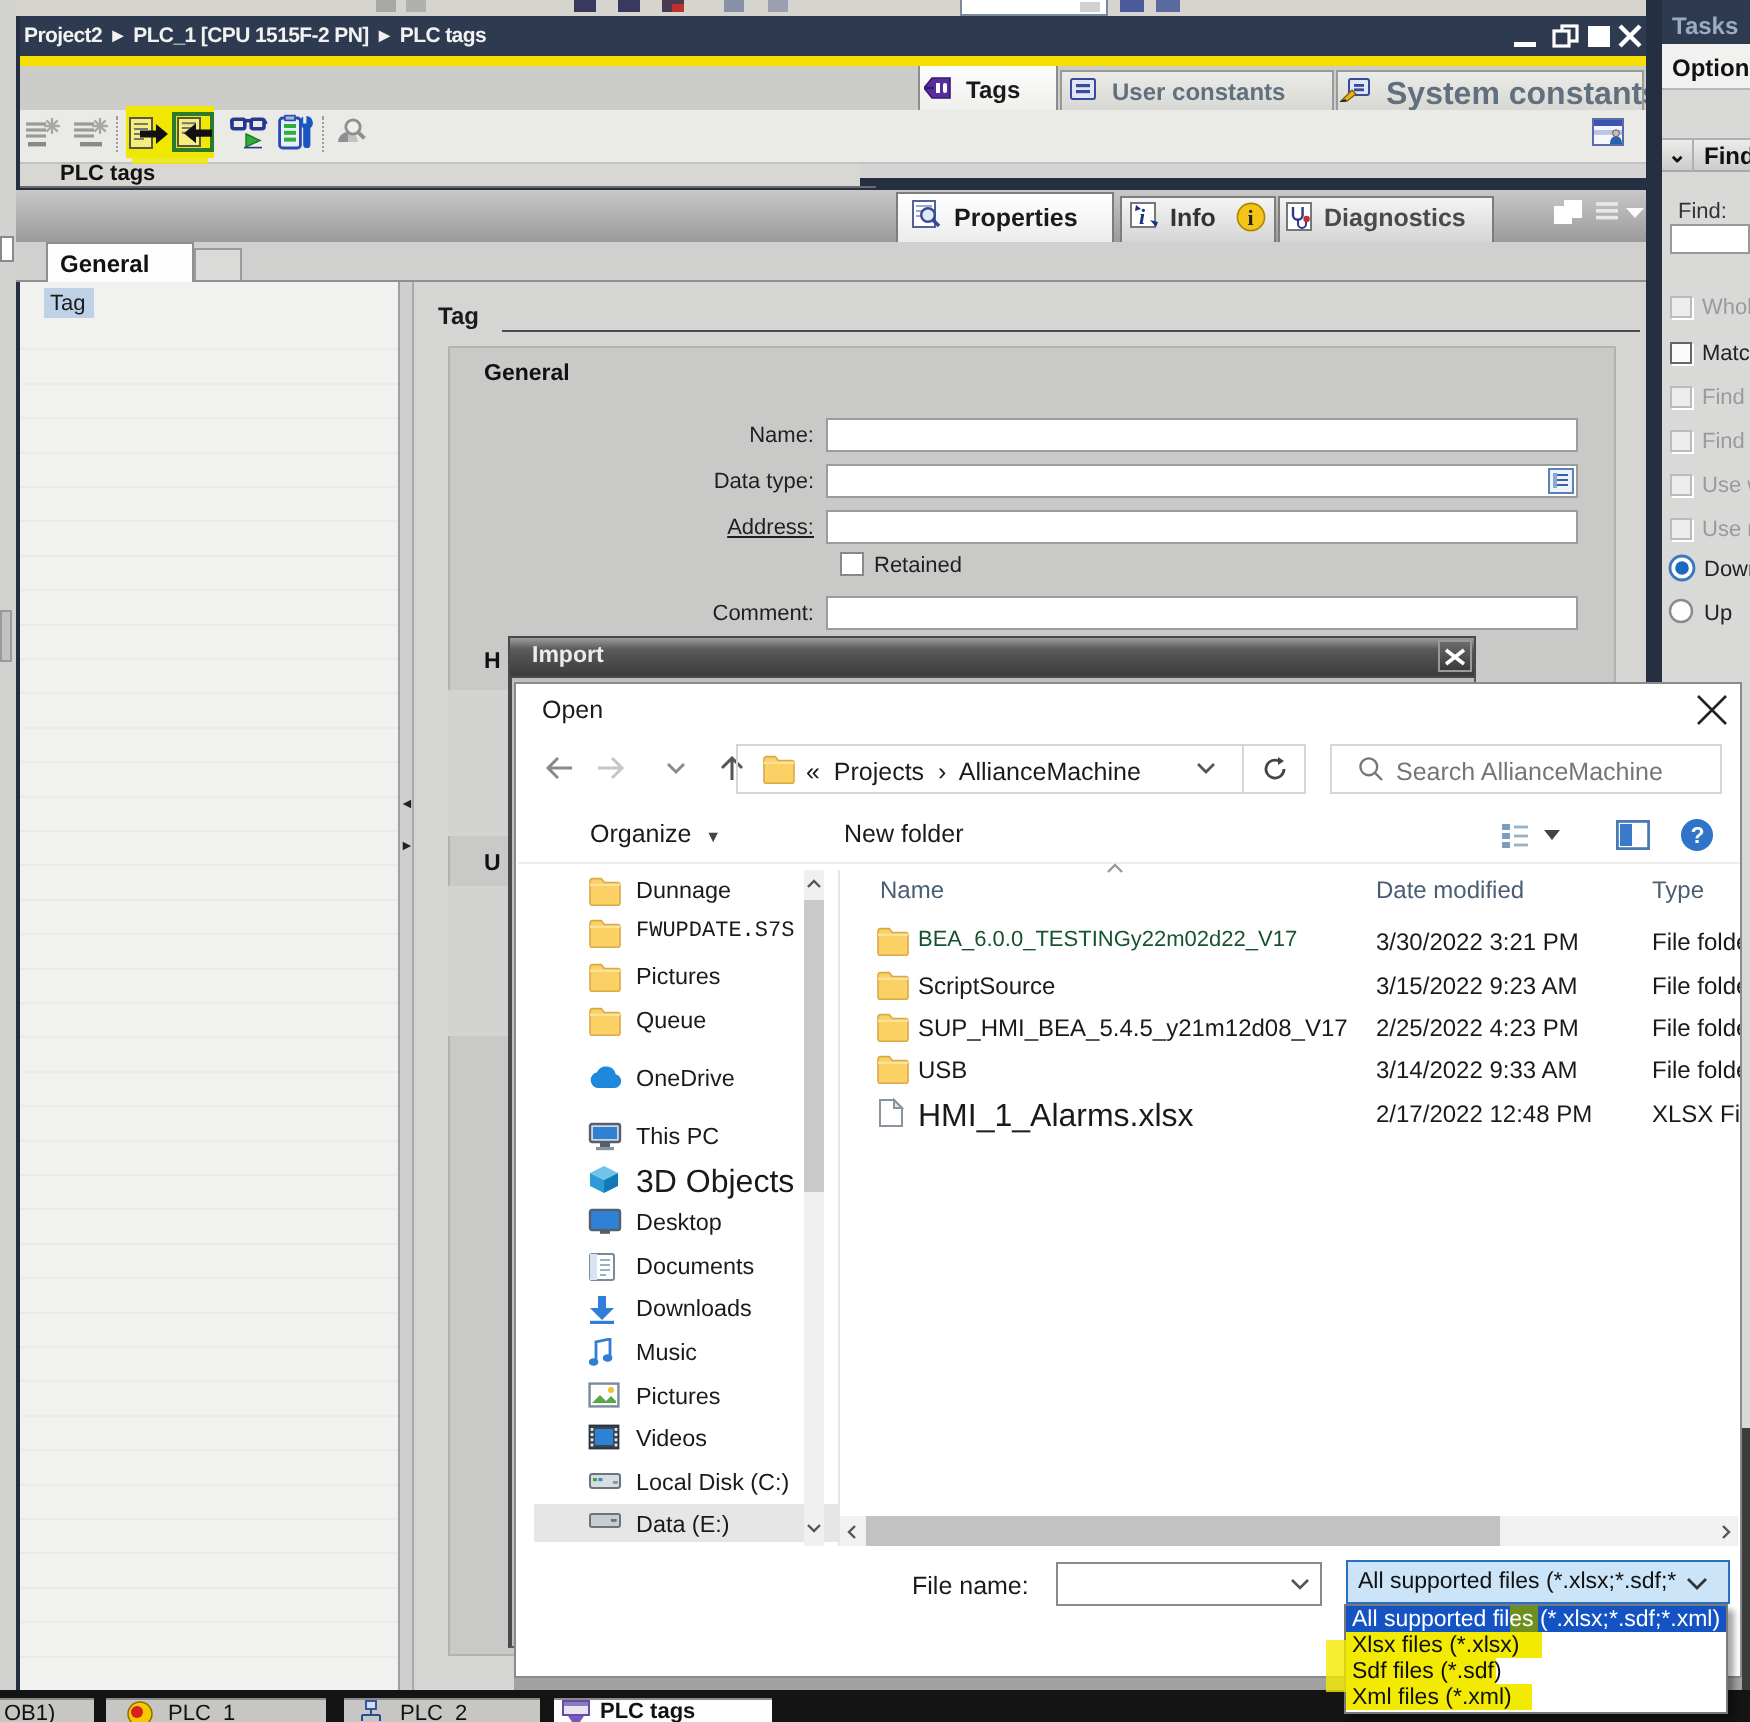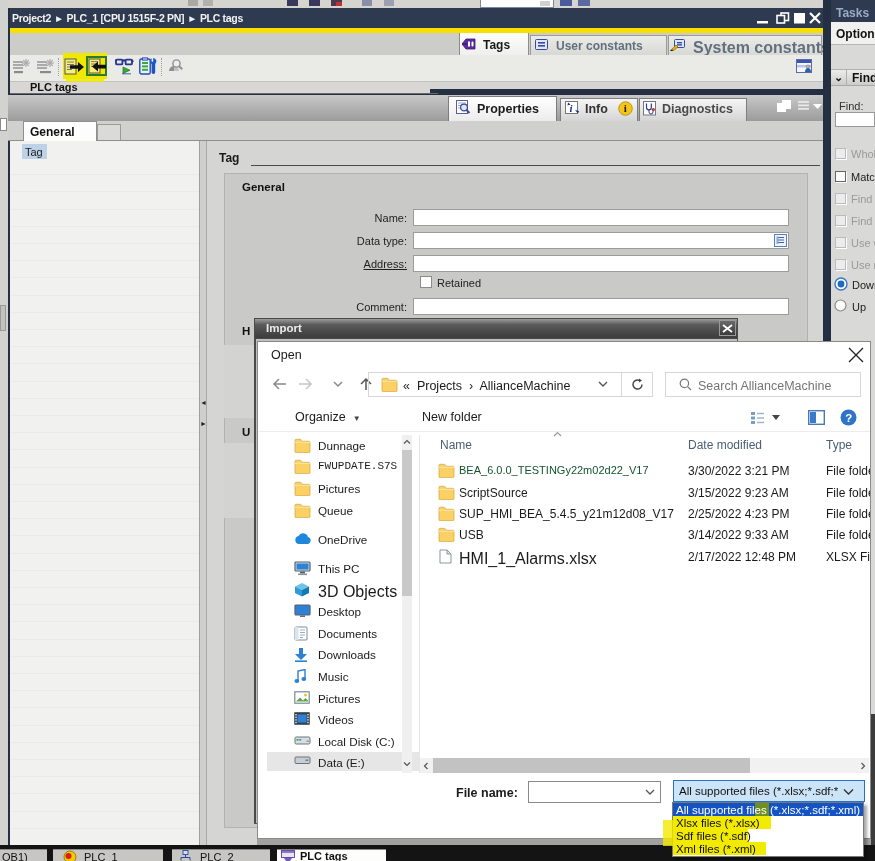--- a/index.html
+++ b/index.html
@@ -603,21 +603,21 @@
 
   <div class="abs" style="left:162px;top:416px;width:449px;height:15px;background:#f1f1f1;"></div>
   <div class="abs" style="left:175px;top:416px;width:317px;height:15px;background:#c2c2c2;"></div>
   <svg class="abs" style="left:164px;top:420px;" width="8" height="8" viewBox="0 0 8 8">
         <path d="M5.5 1 L2.5 4 L5.5 7" fill="none" stroke="#555" stroke-width="1.2"></path>
       </svg>
   <svg class="abs" style="left:601px;top:420px;" width="8" height="8" viewBox="0 0 8 8">
         <path d="M2.5 1 L5.5 4 L2.5 7" fill="none" stroke="#555" stroke-width="1.2"></path>
       </svg>
 
-  <div class="abs" style="left:198px;top:444px;font-size:12.5px;font-weight:bold;">File name:</div>
+  <div class="abs" style="left:198px;top:444px;font-size:12.5px;">File name:</div>
   <div class="abs" style="left:270px;top:439px;width:133px;height:22px;border:1px solid #8a8a8a;box-sizing:border-box;"></div>
   <svg class="abs" style="left:386px;top:446px;" width="12" height="9" viewBox="0 0 12 9">
         <path d="M2 2 l4 4 l4 -4" fill="none" stroke="#555" stroke-width="1.3"></path>
       </svg>
 
   <div class="abs" style="left:415px;top:438px;width:192px;height:22px;background:#cce4f7;border:1px solid #2a6fc2;box-sizing:border-box;"></div>
   <div class="abs" style="left:421px;top:443px;font-size:11.5px;color:#111;white-space:nowrap;">All supported files (*.xlsx;*.sdf;*</div>
   <svg class="abs" style="left:584px;top:445px;" width="13" height="10" viewBox="0 0 13 10">
         <path d="M2 2.5 l4.5 4.5 l4.5 -4.5" fill="none" stroke="#333" stroke-width="1.4"></path>
       </svg>

